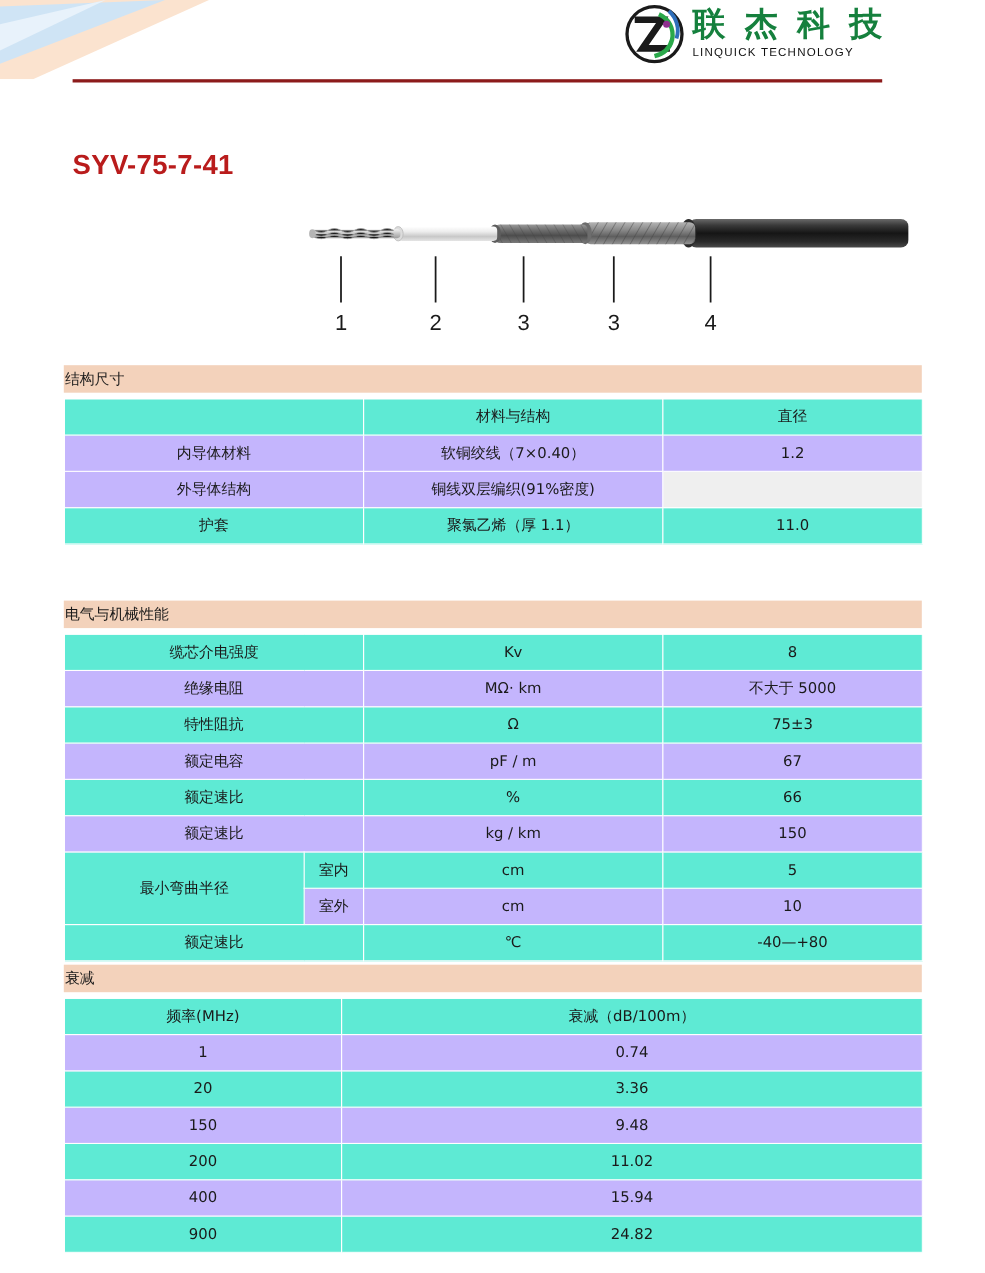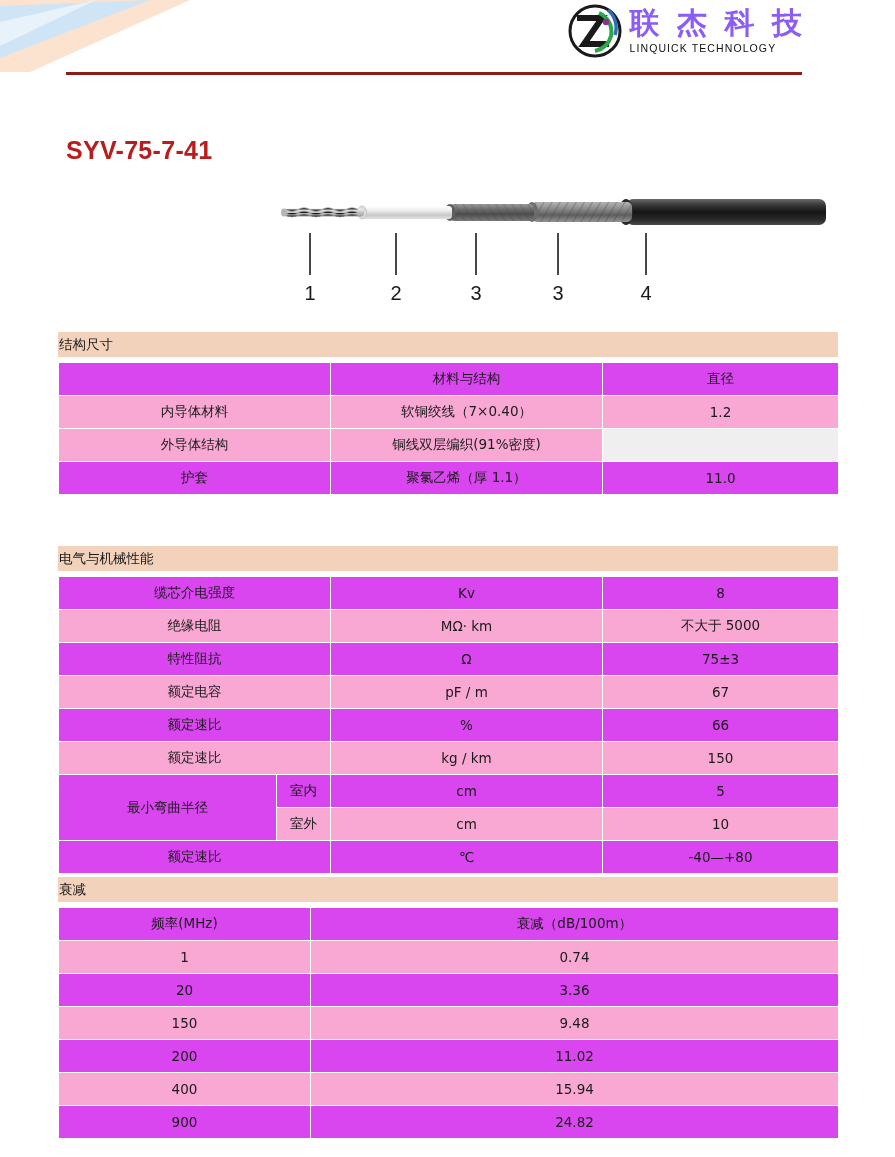--- a/index.html
+++ b/index.html
@@ -45,21 +45,21 @@
     display: flex;
     flex-direction: column;
     justify-content: center;
     line-height: 1;
   }
   .logo-cn {
     font-family: "Liberation Serif", serif;
     font-size: 30px;
     font-weight: bold;
     letter-spacing: 5px;
-    color: #8b5cf6;
+    color: #15803d;
   }
   .logo-en {
     font-size: 10.5px;
     letter-spacing: 1.1px;
     color: #111;
     margin-top: 5px;
     font-weight: normal;
   }
   .header-rule {
     position: absolute;
@@ -115,22 +115,22 @@
   }
   table.spec td {
     height: 30px;
     font-size: 13.5px;
     text-align: center;
     vertical-align: middle;
     font-family: "DejaVu Sans", "Liberation Sans", sans-serif;
     color: #1a1a1a;
     border: 1px solid #ffffff;
   }
-  .row-dark td { background: #f9a8d4; }
-  .row-light td { background: #d946ef; }
+  .row-dark td { background: #c4b5fd; }
+  .row-light td { background: #5eead4; }
   .cell-blank { background: #efefef !important; }
   .small { font-size: 12px; }
 
   
   .col-a { width: 272px; }
   .col-b { width: 272px; }
   .col-c { width: 236px; }
 
   
   .col-e1 { width: 218px; }

